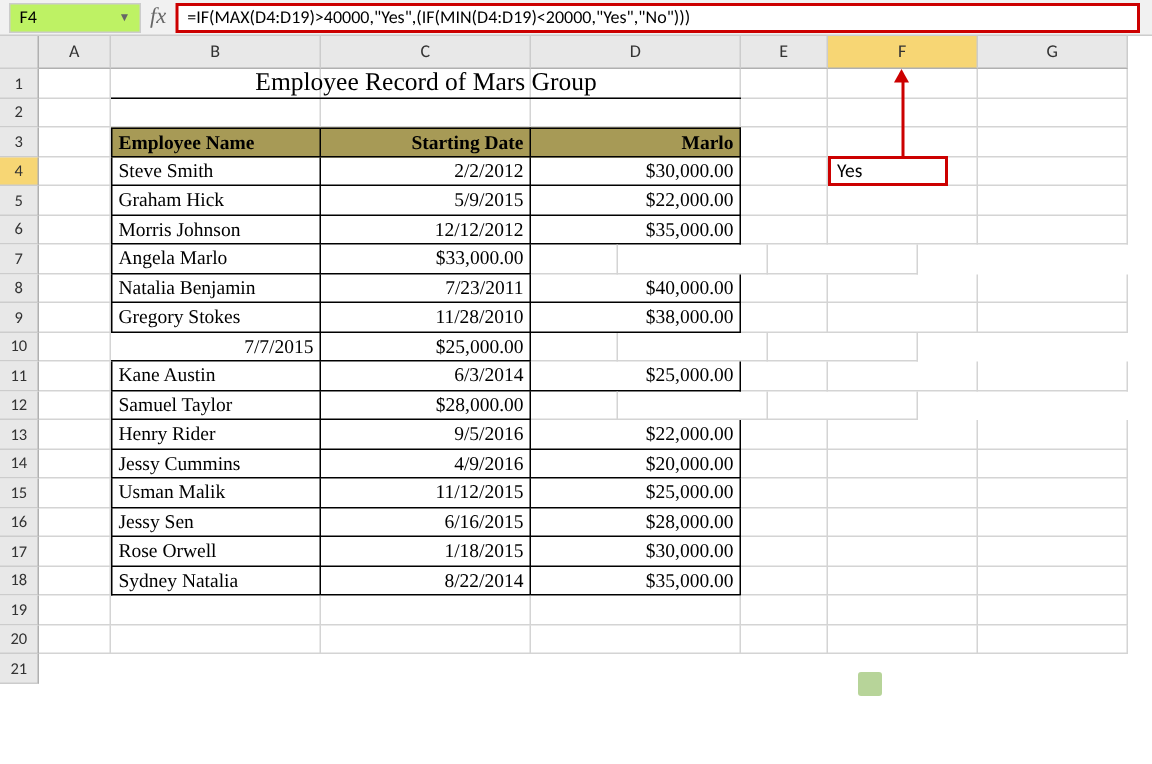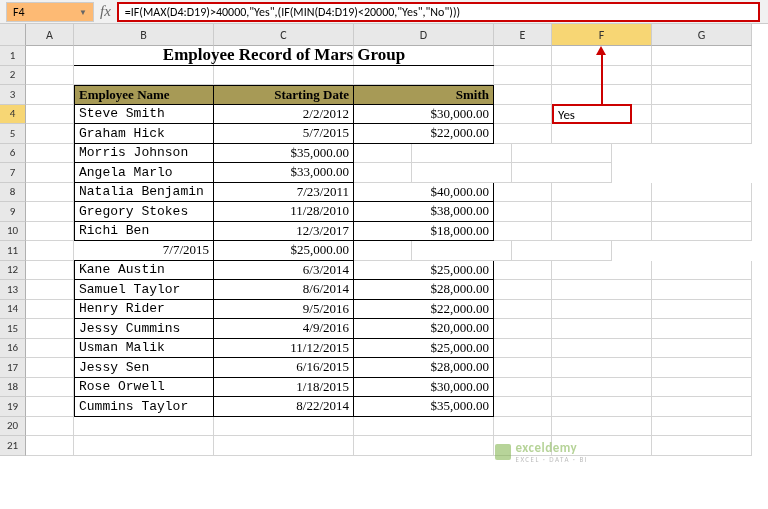--- a/index.html
+++ b/index.html
@@ -1,46 +1,46 @@
 <!DOCTYPE html>
 <html><head>
 <meta charset="utf-8">
 <style>
 * { margin: 0; padding: 0; box-sizing: border-box; font-family: Calibri, Arial, sans-serif; }
 body { background: #fff; width: 768px; height: 509px; position: relative; overflow: hidden; }
 
 .name-box-area { display: flex; align-items: center; height: 24px; background: #f1f1f1; border-bottom: 1px solid #ccc; }
-.name-box { width: 88px; height: 20px; background: #fdba74; border: 1px solid #ccc; margin-left: 6px; padding: 1px 6px; font-size: 12px; display: flex; align-items: center; justify-content: space-between; }
+.name-box { width: 88px; height: 20px; background: #bef264; border: 1px solid #ccc; margin-left: 6px; padding: 1px 6px; font-size: 12px; display: flex; align-items: center; justify-content: space-between; }
 .name-box-arrow { font-size: 8px; color: #666; }
 .fx-label { margin: 0 6px; font-style: italic; font-size: 15px; color: #666; font-family: 'Times New Roman', serif; }
 .formula-bar { flex: 1; height: 20px; background: #fff; border: 2.5px solid #c00; padding: 1px 6px; font-size: 12px; display: flex; align-items: center; margin-right: 8px; }
 
 .grid-area { display: flex; }
 .row-headers { width: 26px; }
 .row-header { height: 19.5px; background: #e8e8e8; border-right: 1px solid #b0b0b0; border-bottom: 1px solid #ccc; display: flex; align-items: center; justify-content: center; font-size: 11px; color: #333; }
 .row-header.corner { height: 22px; }
 .row-header.active { background: #f7d674; }
 
 .cols-and-cells { flex: 1; }
 .col-headers { display: flex; height: 22px; }
 .col-header { background: #e8e8e8; border-right: 1px solid #ccc; border-bottom: 1px solid #b0b0b0; display: flex; align-items: center; justify-content: center; font-size: 12px; color: #333; }
 .col-header.active { background: #f7d674; }
 
 .cells-grid { position: relative; }
 .row { display: flex; height: 19.5px; }
 .cell { border-right: 1px solid #d4d4d4; border-bottom: 1px solid #d4d4d4; padding: 1px 4px; font-size: 13px; display: flex; align-items: center; overflow: hidden; white-space: nowrap; font-family: 'Times New Roman', serif; }
 .col-A { width: 48px; }
-.col-B { width: 140px; font-family: Liberation Mono, monospace; }
+.col-B { width: 140px; }
 .col-C { width: 140px; }
 .col-D { width: 140px; }
 .col-E { width: 58px; }
 .col-F { width: 100px; }
 .col-G { width: 100px; }
 
-.title-cell { font-family: 'Times New Roman', serif; font-weight: bold; font-size: 17px; display: flex; align-items: center; justify-content: center; border-bottom: 1.5px solid #000; }
+.title-cell { font-family: 'Times New Roman', serif; font-weight: normal; font-size: 17px; display: flex; align-items: center; justify-content: center; border-bottom: 1.5px solid #000; }
 .title-row { position: absolute; left: 48px; top: 0; width: 420px; height: 19.5px; }
 
 .hdr { background: #a79a56; color: #000; font-weight: bold; font-family: 'Times New Roman', serif; }
 .data-table-cell { border-right: 1px solid #000 !important; border-bottom: 1px solid #000 !important; }
 .data-table-left { border-left: 1px solid #000; }
 .data-table-top { border-top: 1px solid #000; }
 .r-align { justify-content: flex-end; }
 
 .selected-cell { position: absolute; border: 2.5px solid #c00; background: #fff; display: flex; align-items: center; padding: 1px 4px; font-size: 13px; font-family: 'Times New Roman', serif; }
 .arrow-line { position: absolute; width: 2px; background: #c00; }
@@ -124,46 +124,47 @@
           <div class="cell col-C"></div>
           <div class="cell col-D"></div>
           <div class="cell col-E"></div>
           <div class="cell col-F"></div>
           <div class="cell col-G"></div>
         </div>
         <div class="row">
           <div class="cell col-A"></div>
           <div class="cell col-B hdr data-table-cell data-table-top data-table-left">Employee Name</div>
           <div class="cell col-C hdr data-table-cell data-table-top r-align">Starting Date</div>
-          <div class="cell col-D hdr data-table-cell data-table-top r-align">Smith</div>
+          <div class="cell col-D hdr data-table-cell data-table-top r-align">Marlo</div>
           <div class="cell col-E"></div>
           <div class="cell col-F"></div>
           <div class="cell col-G"></div>
         </div>
         <div class="row">
           <div class="cell col-A"></div>
           <div class="cell col-B data-table-cell data-table-left">Steve Smith</div>
           <div class="cell col-C data-table-cell r-align">2/2/2012</div>
           <div class="cell col-D data-table-cell r-align">$30,000.00</div>
           <div class="cell col-E"></div>
           <div class="cell col-F"></div>
           <div class="cell col-G"></div>
         </div>
         <div class="row">
           <div class="cell col-A"></div>
           <div class="cell col-B data-table-cell data-table-left">Graham Hick</div>
-          <div class="cell col-C data-table-cell r-align">5/7/2015</div>
+          <div class="cell col-C data-table-cell r-align">5/9/2015</div>
           <div class="cell col-D data-table-cell r-align">$22,000.00</div>
           <div class="cell col-E"></div>
           <div class="cell col-F"></div>
           <div class="cell col-G"></div>
         </div>
         <div class="row">
           <div class="cell col-A"></div>
           <div class="cell col-B data-table-cell data-table-left">Morris Johnson</div>
+          <div class="cell col-C data-table-cell r-align">12/12/2012</div>
           <div class="cell col-D data-table-cell r-align">$35,000.00</div>
           <div class="cell col-E"></div>
           <div class="cell col-F"></div>
           <div class="cell col-G"></div>
         </div>
         <div class="row">
           <div class="cell col-A"></div>
           <div class="cell col-B data-table-cell data-table-left">Angela Marlo</div>
           <div class="cell col-D data-table-cell r-align">$33,000.00</div>
           <div class="cell col-E"></div>
@@ -183,48 +184,38 @@
           <div class="cell col-A"></div>
           <div class="cell col-B data-table-cell data-table-left">Gregory Stokes</div>
           <div class="cell col-C data-table-cell r-align">11/28/2010</div>
           <div class="cell col-D data-table-cell r-align">$38,000.00</div>
           <div class="cell col-E"></div>
           <div class="cell col-F"></div>
           <div class="cell col-G"></div>
         </div>
         <div class="row">
           <div class="cell col-A"></div>
-          <div class="cell col-B data-table-cell data-table-left">Richi Ben</div>
-          <div class="cell col-C data-table-cell r-align">12/3/2017</div>
-          <div class="cell col-D data-table-cell r-align">$18,000.00</div>
-          <div class="cell col-E"></div>
-          <div class="cell col-F"></div>
-          <div class="cell col-G"></div>
-        </div>
-        <div class="row">
-          <div class="cell col-A"></div>
           <div class="cell col-C data-table-cell r-align">7/7/2015</div>
           <div class="cell col-D data-table-cell r-align">$25,000.00</div>
           <div class="cell col-E"></div>
           <div class="cell col-F"></div>
           <div class="cell col-G"></div>
         </div>
         <div class="row">
           <div class="cell col-A"></div>
           <div class="cell col-B data-table-cell data-table-left">Kane Austin</div>
           <div class="cell col-C data-table-cell r-align">6/3/2014</div>
           <div class="cell col-D data-table-cell r-align">$25,000.00</div>
           <div class="cell col-E"></div>
           <div class="cell col-F"></div>
           <div class="cell col-G"></div>
         </div>
         <div class="row">
           <div class="cell col-A"></div>
           <div class="cell col-B data-table-cell data-table-left">Samuel Taylor</div>
-          <div class="cell col-C data-table-cell r-align">8/6/2014</div>
           <div class="cell col-D data-table-cell r-align">$28,000.00</div>
           <div class="cell col-E"></div>
           <div class="cell col-F"></div>
           <div class="cell col-G"></div>
         </div>
         <div class="row">
           <div class="cell col-A"></div>
           <div class="cell col-B data-table-cell data-table-left">Henry Rider</div>
           <div class="cell col-C data-table-cell r-align">9/5/2016</div>
           <div class="cell col-D data-table-cell r-align">$22,000.00</div>
@@ -263,21 +254,21 @@
           <div class="cell col-A"></div>
           <div class="cell col-B data-table-cell data-table-left">Rose Orwell</div>
           <div class="cell col-C data-table-cell r-align">1/18/2015</div>
           <div class="cell col-D data-table-cell r-align">$30,000.00</div>
           <div class="cell col-E"></div>
           <div class="cell col-F"></div>
           <div class="cell col-G"></div>
         </div>
         <div class="row">
           <div class="cell col-A"></div>
-          <div class="cell col-B data-table-cell data-table-left">Cummins Taylor</div>
+          <div class="cell col-B data-table-cell data-table-left">Sydney Natalia</div>
           <div class="cell col-C data-table-cell r-align">8/22/2014</div>
           <div class="cell col-D data-table-cell r-align">$35,000.00</div>
           <div class="cell col-E"></div>
           <div class="cell col-F"></div>
           <div class="cell col-G"></div>
         </div>
         <div class="row">
           <div class="cell col-A"></div>
           <div class="cell col-B"></div>
           <div class="cell col-C"></div>
@@ -294,17 +285,13 @@
           <div class="cell col-E"></div>
           <div class="cell col-F"></div>
           <div class="cell col-G"></div>
         </div>
       </div>
   </div>
 </div>
 
 <div class="watermark">
   <div class="wm-icon"></div>
-  <div class="wm-txt">
-    <div>exceldemy</div>
-    <div>EXCEL · DATA · BI</div>
-  </div>
 </div>
 
 </body></html>

